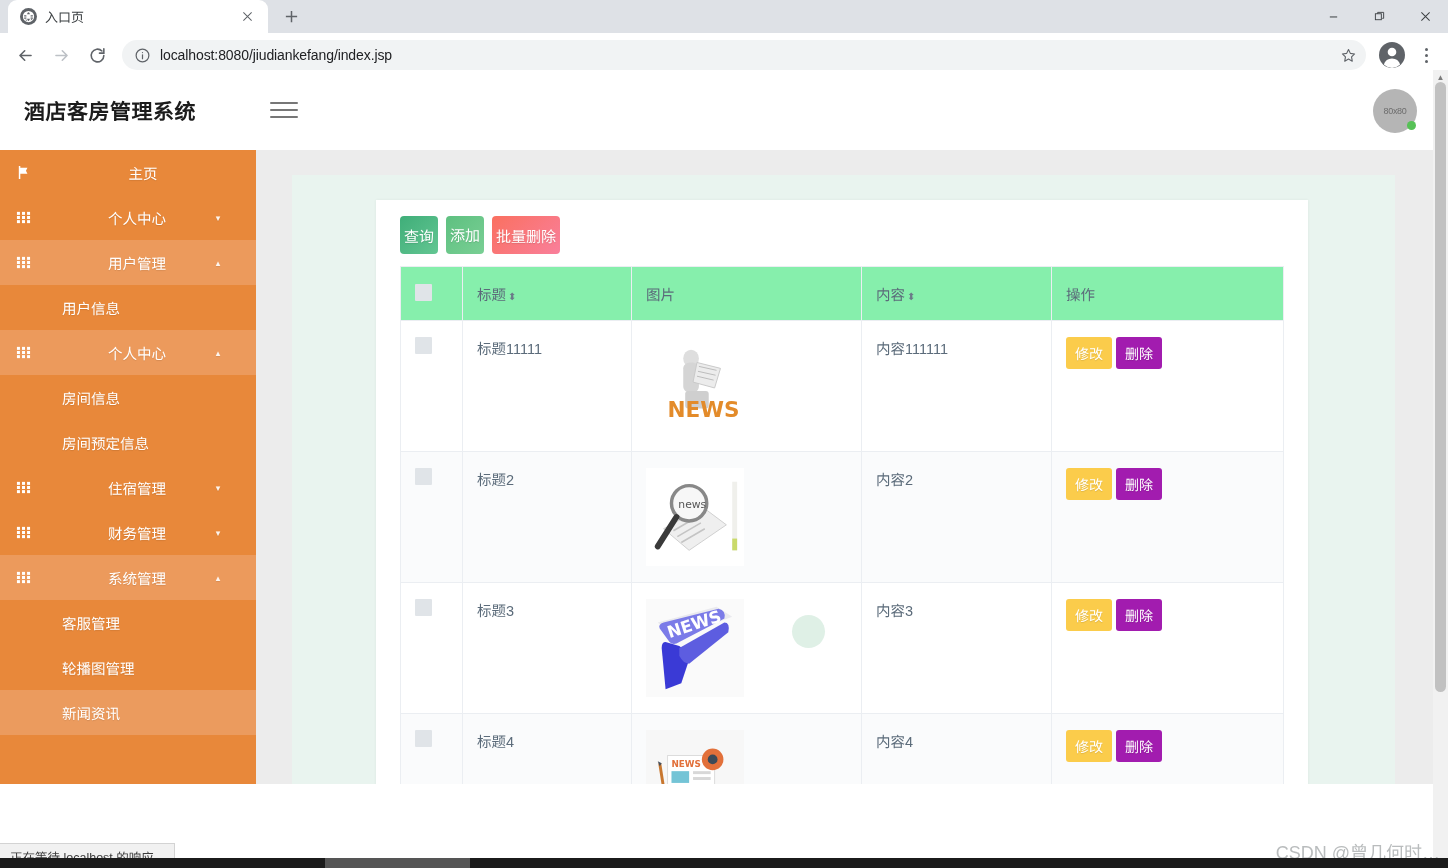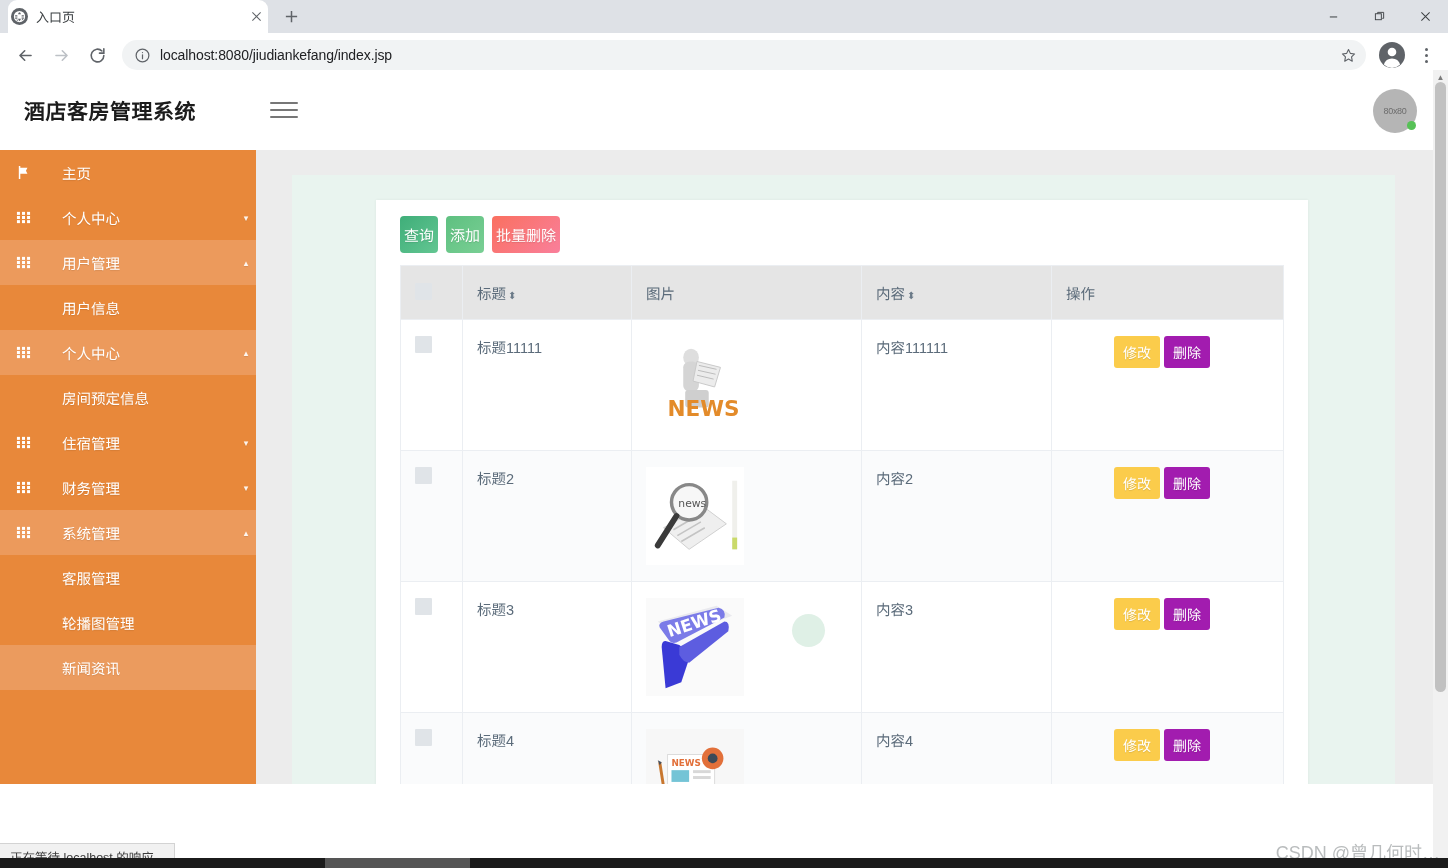--- a/index.html
+++ b/index.html
@@ -10,21 +10,21 @@
     overflow: hidden; background: #ffffff;
   }
 
   
   .browser { width: 1448px; height: 868px; position: relative; background: #dee1e6; }
 
   .tabstrip { height: 33px; background: #dee1e6; display: flex; align-items: flex-end; padding-left: 8px; position: relative; }
   .tab {
     width: 260px; height: 33px; background: #fff;
     border-radius: 9px 9px 0 0; display: flex; align-items: center;
-    padding: 0 3px; gap: 8px; position: relative;
+    padding: 0 12px; gap: 8px; position: relative;
   }
   .tab-favicon {
     width: 17px; height: 17px; border-radius: 50%;
     background: #5f6368; position: relative; flex: 0 0 auto;
     display: flex; align-items: center; justify-content: center;
   }
   .tab-favicon svg { width: 15px; height: 15px; }
   .tab-title { font-size: 13px; color: #3c4043; flex: 1; white-space: nowrap; overflow: hidden; text-overflow: ellipsis; }
   .tab-close { width: 18px; height: 18px; display: flex; align-items: center; justify-content: center; color: #5f6368; font-size: 15px; border-radius: 50%; cursor: pointer; }
   .newtab { width: 30px; height: 30px; margin-left: 8px; margin-bottom: 2px; display: flex; align-items: center; justify-content: center; color: #5f6368; font-size: 20px; cursor: pointer; }
@@ -70,23 +70,24 @@
     color: #6d6d6d; font-size: 9px; letter-spacing: -0.3px;
   }
   .avatar-dot { position: absolute; right: 1px; bottom: 3px; width: 9px; height: 9px; border-radius: 50%; background: #56c156; }
 
   
   .sidebar {
     position: absolute; left: 0; top: 80px; width: 256px; bottom: 0;
     background: #e8883a; overflow: hidden;
   }
   .nav-item {
-    display: flex; align-items: center; height: 45px; padding: 0 4px 0 16px;
+    display: flex; align-items: center; height: 45px; padding: 0 32px 0 16px;
     color: #ffffff; font-size: 14.5px; cursor: pointer; position: relative;
     text-shadow: 0 1px 1px rgba(0,0,0,.10);
+    text-align: center;
   }
   .nav-item.open { background: #ec9a5c; }
   .nav-ico { width: 26px; flex: 0 0 auto; display: flex; align-items: center; color: #fff; }
   .nav-ico svg { width: 15px; height: 15px; }
   .nav-label { flex: 1; padding-left: 20px; }
   .caret { width: 12px; flex: 0 0 auto; display: flex; align-items: center; justify-content: center; font-size: 9px; color: #fff; opacity: .9; }
   .sub-item {
     display: flex; align-items: center; height: 45px; padding-left: 62px;
     color: #ffffff; font-size: 14.5px; cursor: pointer;
     text-shadow: 0 1px 1px rgba(0,0,0,.10);
@@ -100,43 +101,43 @@
     background: #e9f4ef;
   }
   .card {
     position: absolute; left: 84px; top: 25px; width: 932px; bottom: -260px;
     background: #ffffff; box-shadow: 0 0 3px rgba(0,0,0,.06);
   }
   .card-title { font-size: 21px; color: #7fc9a0; padding: 20px 24px 16px 24px; border-bottom: 1px solid #efefef; }
   .toolbar-row { padding: 16px 24px 12px 24px; display: flex; gap: 8px; }
   .btn { border: none; border-radius: 4px; color: #fff; font-size: 15px; padding: 8px 4px; cursor: pointer; font-family: inherit; text-shadow: 0 1px 1px rgba(0,0,0,.12); }
   .btn-query  { background: linear-gradient(135deg, #3fae79 0%, #63c692 100%); }
-  .btn-add    { background: linear-gradient(135deg, #5ec080 0%, #79cf94 100%); }
+  .btn-add    { background: linear-gradient(135deg, #5ec080 0%, #79cf94 100%); font-family: Liberation Mono, monospace; }
   .btn-delete { background: linear-gradient(135deg, #fa7060 0%, #f97f9b 100%); }
 
   table.grid { width: 100%; border-collapse: collapse; table-layout: fixed; }
   table.grid th, table.grid td {
     border: 1px solid #ebeef2; color: #5b6b7a; font-size: 14.5px;
     text-align: left; vertical-align: top;
   }
-  table.grid th { padding: 16px 14px; font-weight: normal; background: #e5e5e5; height: 53px; vertical-align: middle; }
+  table.grid th { padding: 16px 14px; font-weight: normal; background: #86efac; height: 53px; vertical-align: middle; }
   table.grid td { padding: 16px 14px; }
   table.grid tbody tr:nth-child(even) { background: #fafbfc; }
   .col-chk  { width: 62px; }
   .col-img  { width: 230px; }
   .col-ctn  { width: 190px; }
   .col-act  { width: 232px; }
   .chk { width: 17px; height: 17px; background: #e0e4e8; border-radius: 1px; display: inline-block; cursor: pointer; }
   .sort-ico { display: inline-block; margin-left: 2px; font-size: 10px; color: #6b7a88; line-height: 1; letter-spacing: -1px; }
   .cell-row { height: 125px; }
   .thumb { width: 98px; height: 98px; background: #fff; display: block; }
   .act-btn { border: none; border-radius: 3px; color: #fff; font-size: 14px; padding: 6px 9px; cursor: pointer; font-family: inherit; text-shadow: 0 1px 1px rgba(0,0,0,.12); }
   .act-edit { background: #fbcc4b; }
   .act-del  { background: #a21caf; }
-  .act-wrap { display: flex; gap: 4px; margin-left: 48px; }
+  .act-wrap { display: flex; gap: 4px; }
   .deco-circle { position: absolute; width: 33px; height: 33px; border-radius: 50%; background: #dff0e6; }
 
   
   .status-bubble {
     position: absolute; left: 0; bottom: 0; height: 25px; max-width: 398px;
     background: #f1f1f1; border-top: 1px solid #d3d3d3; border-right: 1px solid #d3d3d3;
     display: flex; align-items: center; padding: 0 10px;
     font-size: 12.5px; color: #3c3c3c; z-index: 40;
   }
   .watermark {
@@ -321,20 +322,23 @@
                 <rect x="1" y="6.4" width="3.2" height="3.2"></rect>
                 <rect x="6.4" y="6.4" width="3.2" height="3.2"></rect>
                 <rect x="11.8" y="6.4" width="3.2" height="3.2"></rect>
                 <rect x="1" y="10.8" width="3.2" height="3.2"></rect>
                 <rect x="6.4" y="10.8" width="3.2" height="3.2"></rect>
                 <rect x="11.8" y="10.8" width="3.2" height="3.2"></rect>
               </svg>
           </span>
           <span class="nav-label">个人中心</span>
           <span class="caret">▴</span>
+        </div>
+        <div class="sub-item">
+          <span>房间信息</span>
         </div>
         <div class="sub-item">
           <span>房间预定信息</span>
         </div>
 
         <div class="nav-item">
           <span class="nav-ico">
             <svg viewBox="0 0 16 16" fill="#fff">
                 <rect x="1" y="2" width="3.2" height="3.2"></rect>
                 <rect x="6.4" y="2" width="3.2" height="3.2"></rect>

